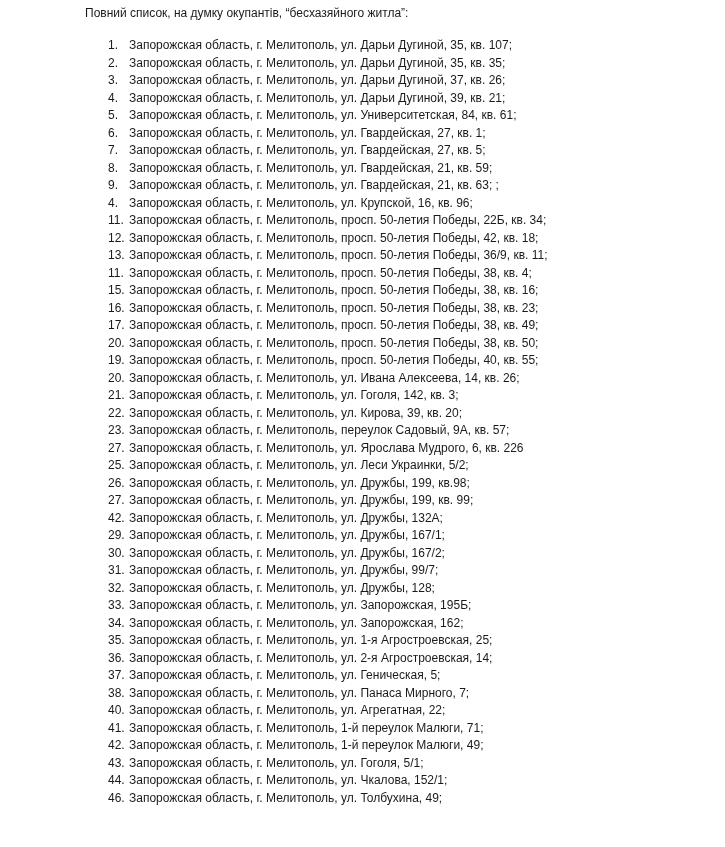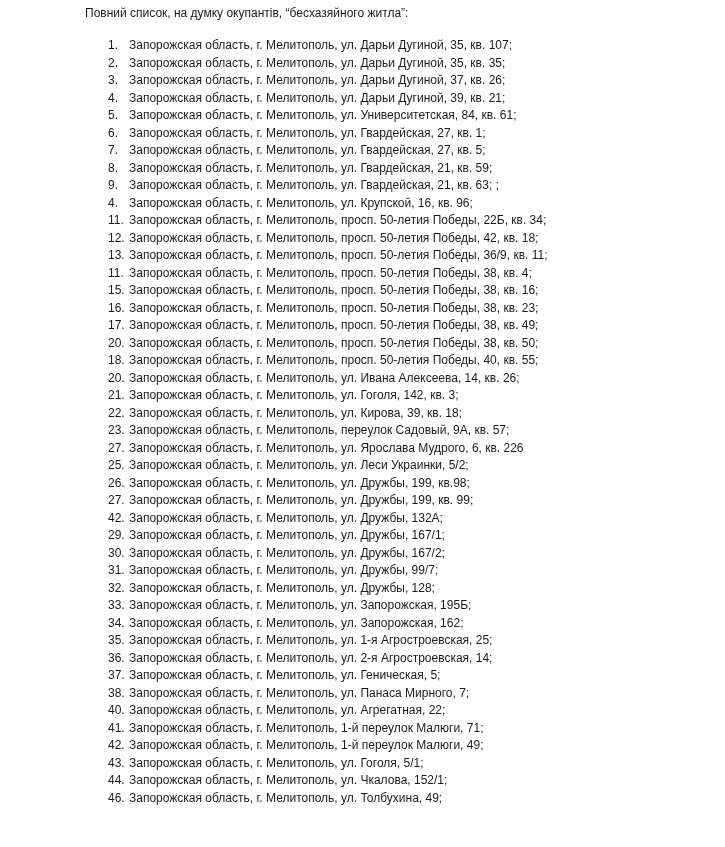--- a/index.html
+++ b/index.html
@@ -135,37 +135,37 @@
     <span class="num">17.</span>
     <span class="txt">Запорожская область, г. Мелитополь, просп. 50-летия Победы, 38, кв. 49;</span>
   </div>
 
   <div class="row">
     <span class="num">20.</span>
     <span class="txt">Запорожская область, г. Мелитополь, просп. 50-летия Победы, 38, кв. 50;</span>
   </div>
 
   <div class="row">
-    <span class="num">18.</span>
+    <span class="num">19.</span>
     <span class="txt">Запорожская область, г. Мелитополь, просп. 50-летия Победы, 40, кв. 55;</span>
   </div>
 
   <div class="row">
     <span class="num">20.</span>
     <span class="txt">Запорожская область, г. Мелитополь, ул. Ивана Алексеева, 14, кв. 26;</span>
   </div>
 
   <div class="row">
     <span class="num">21.</span>
     <span class="txt">Запорожская область, г. Мелитополь, ул. Гоголя, 142, кв. 3;</span>
   </div>
 
   <div class="row">
     <span class="num">22.</span>
-    <span class="txt">Запорожская область, г. Мелитополь, ул. Кирова, 39, кв. 18;</span>
+    <span class="txt">Запорожская область, г. Мелитополь, ул. Кирова, 39, кв. 20;</span>
   </div>
 
   <div class="row">
     <span class="num">23.</span>
     <span class="txt">Запорожская область, г. Мелитополь, переулок Садовый, 9А, кв. 57;</span>
   </div>
 
   <div class="row">
     <span class="num">27.</span>
     <span class="txt">Запорожская область, г. Мелитополь, ул. Ярослава Мудрого, 6, кв. 226</span>

